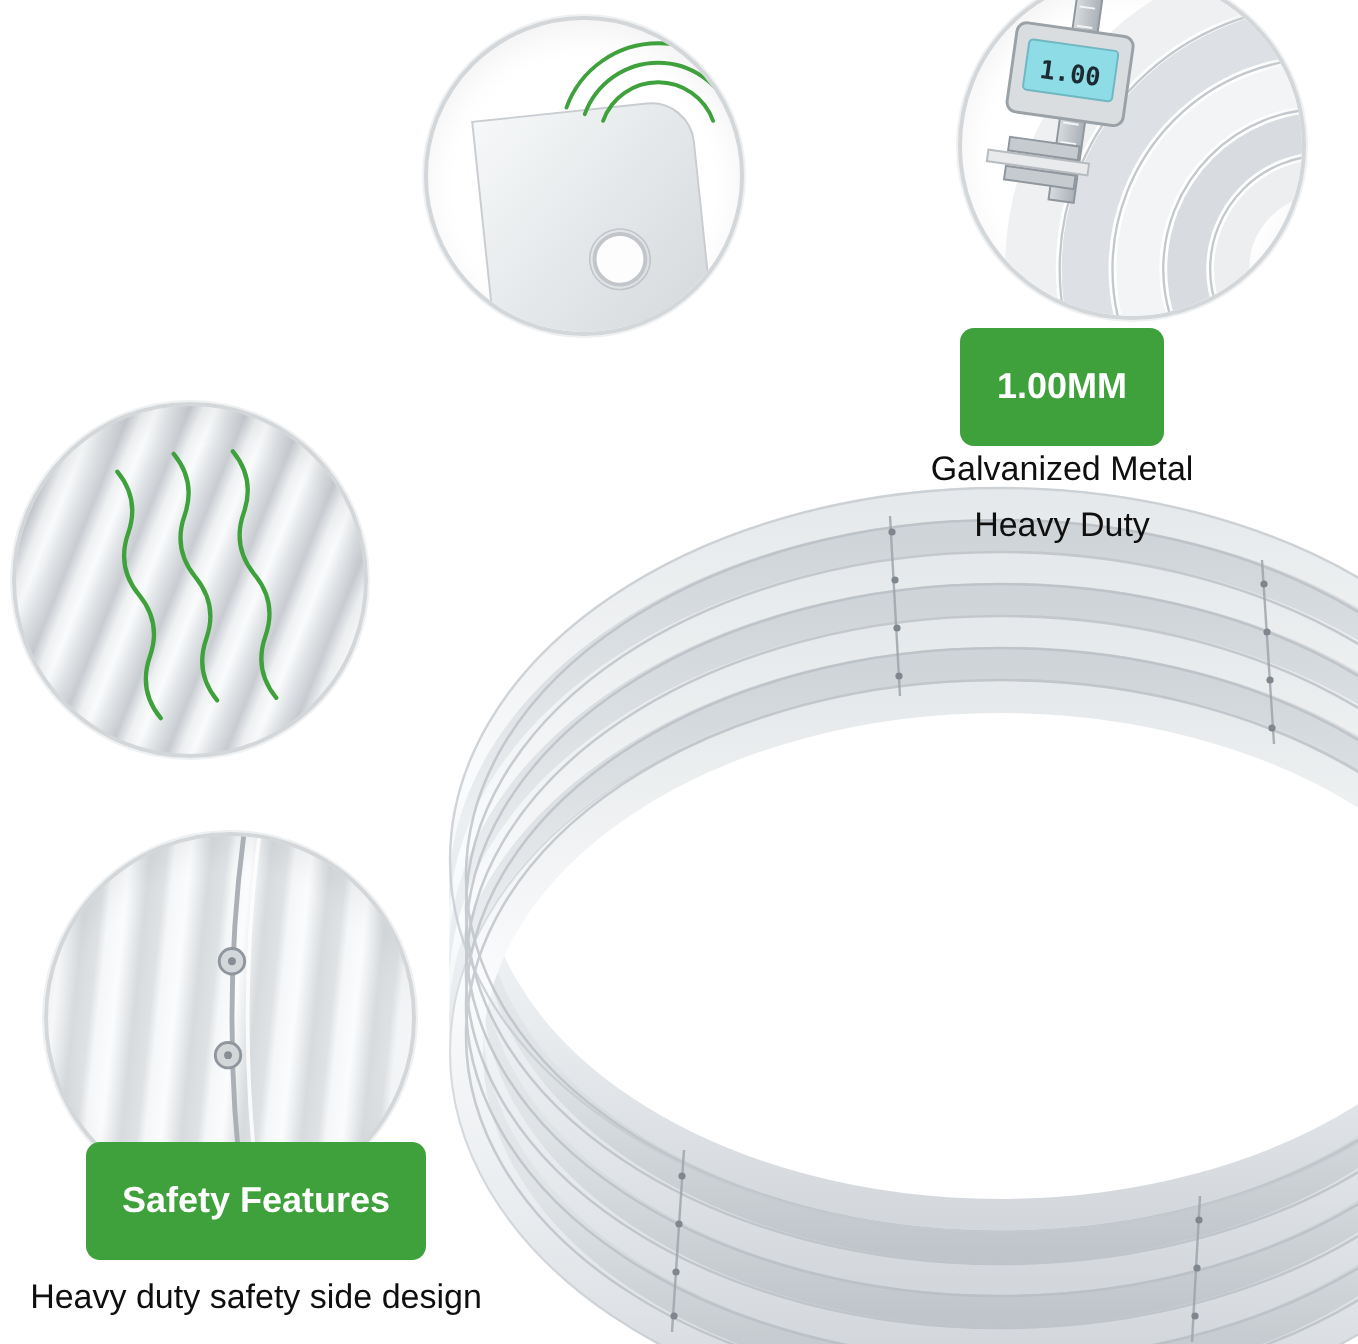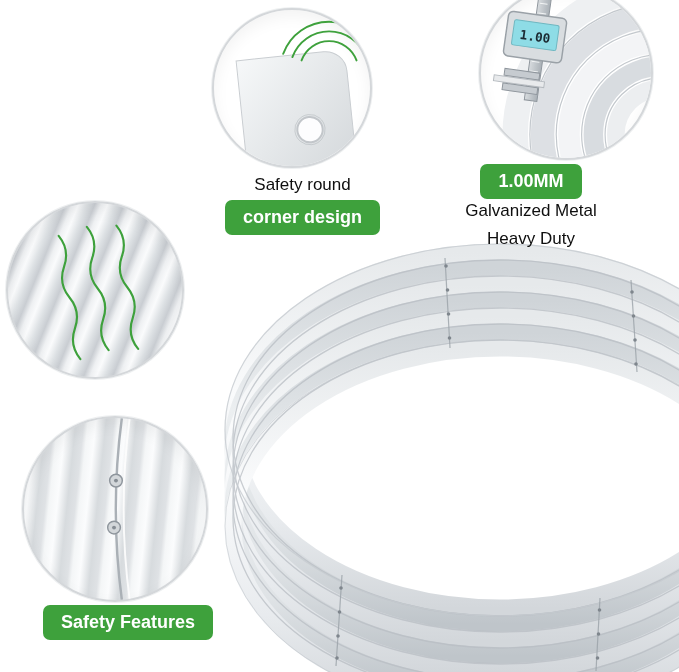--- a/index.html
+++ b/index.html
@@ -11,21 +11,21 @@
   .callout {
     position:absolute; border-radius:50%; background:#fff; overflow:hidden; z-index:2;
     border:2px solid #d4d7da;
     box-shadow: 0 0 0 1px #eef0f1, inset 0 6px 16px rgba(0,0,0,.05);
   }
   .callout svg { display:block; }
   .textblock { position:absolute; text-align:center; z-index:3; }
   .caption { font-size:17px; line-height:23px; color:#0f0f0f; }
   .badge {
     display:inline-block; background:var(--badge-green,#3EA13C); color:#fff;
-    font-weight:bold; font-size:18px; line-height:27px; padding:4px 18px; border-radius:7px;
+    font-weight:bold; font-size:18px; line-height:27px; padding:16px 18px; border-radius:7px;
     white-space:nowrap;
   }
   .nowrap { white-space:nowrap; }
   .green-stroke { stroke:var(--badge-green,#3EA13C); }
 </style>
 </head>
 <body>
 
 <div id="stage">
 
@@ -107,24 +107,20 @@
         <circle cx="96" cy="124" r="13" fill="#fdfdfe" stroke="#c2c6ca" stroke-width="2"></circle>
         <circle cx="96" cy="124" r="15.5" fill="none" stroke="#aab0b5" stroke-width="0.8" opacity="0.6"></circle>
       </g>
       <g class="green-stroke" fill="none" stroke-width="2" stroke-linecap="round">
         <path d="M89.8,51.7 A30,30 0 0 1 146.2,51.7"></path>
         <path d="M80.4,48.3 A40,40 0 0 1 155.6,48.3"></path>
         <path d="M71,44.9 A50,50 0 0 1 165,44.9"></path>
       </g>
     </svg>
   </div>
-  <div class="textblock" style="left:205px;top:173px;width:195px">
-    <div class="caption nowrap">Safety round</div>
-    <div class="badge" style="margin-top:4px">corner design</div>
-  </div>
 
   <div class="callout" style="left:479px;top:-14px;width:174px;height:174px">
     <svg width="170" height="170" viewBox="0 0 174 174">
       <defs>
         <linearGradient id="calBeam" x1="0" y1="0" x2="1" y2="0">
           <stop offset="0" stop-color="#d8dcdf"></stop>
           <stop offset="1" stop-color="#a9b0b6"></stop>
         </linearGradient>
       </defs>
       <g fill="none">
@@ -178,17 +174,18 @@
       <g>
         <circle cx="94" cy="64" r="6.5" fill="#d3d7da" stroke="#8f969d" stroke-width="1.5"></circle>
         <circle cx="94" cy="64" r="2" fill="#868d94"></circle>
       </g>
       <g>
         <circle cx="92" cy="112" r="6.5" fill="#d3d7da" stroke="#8f969d" stroke-width="1.5"></circle>
         <circle cx="92" cy="112" r="2" fill="#868d94"></circle>
       </g>
     </svg>
   </div>
-  <div class="textblock" style="left:0;top:605px;width:256px">
+  <div class="textblock" style="left:0;top:571px;width:256px">
     <div class="badge">Safety Features</div>
+    <div class="caption nowrap" style="margin-top:7px">Heavy duty safety side design</div>
   </div>
 
 </div>
 
 </body></html>

